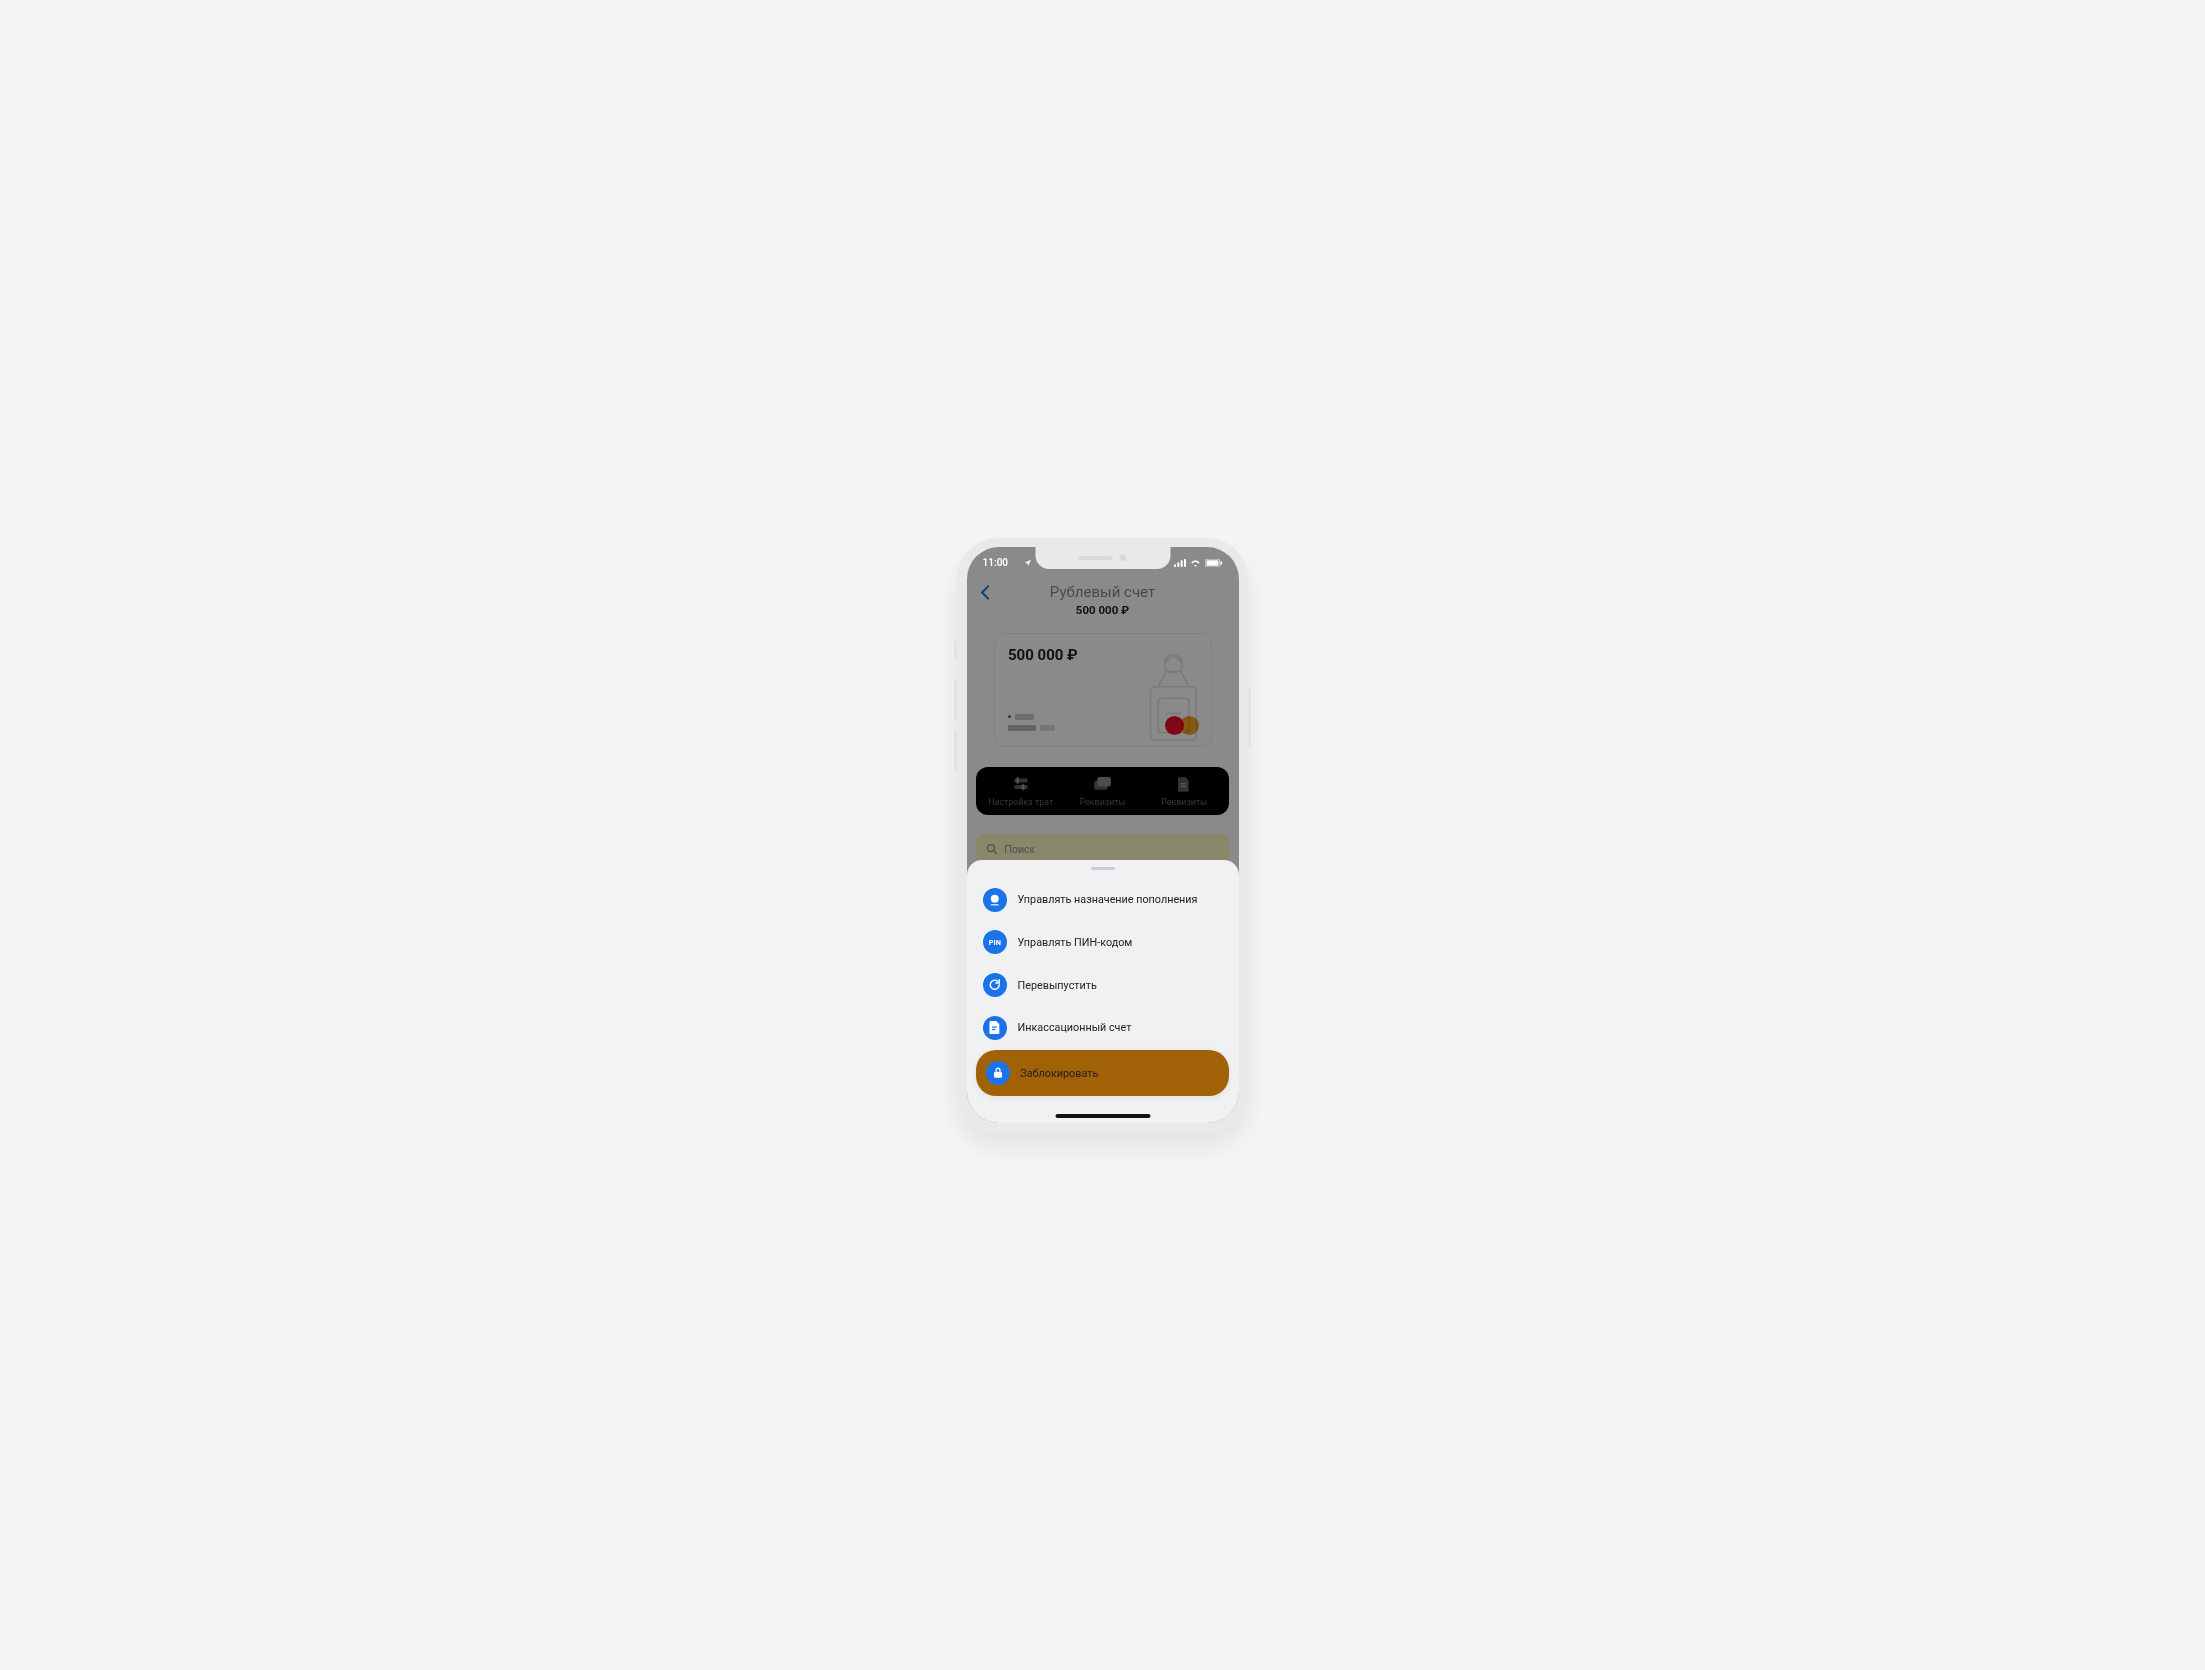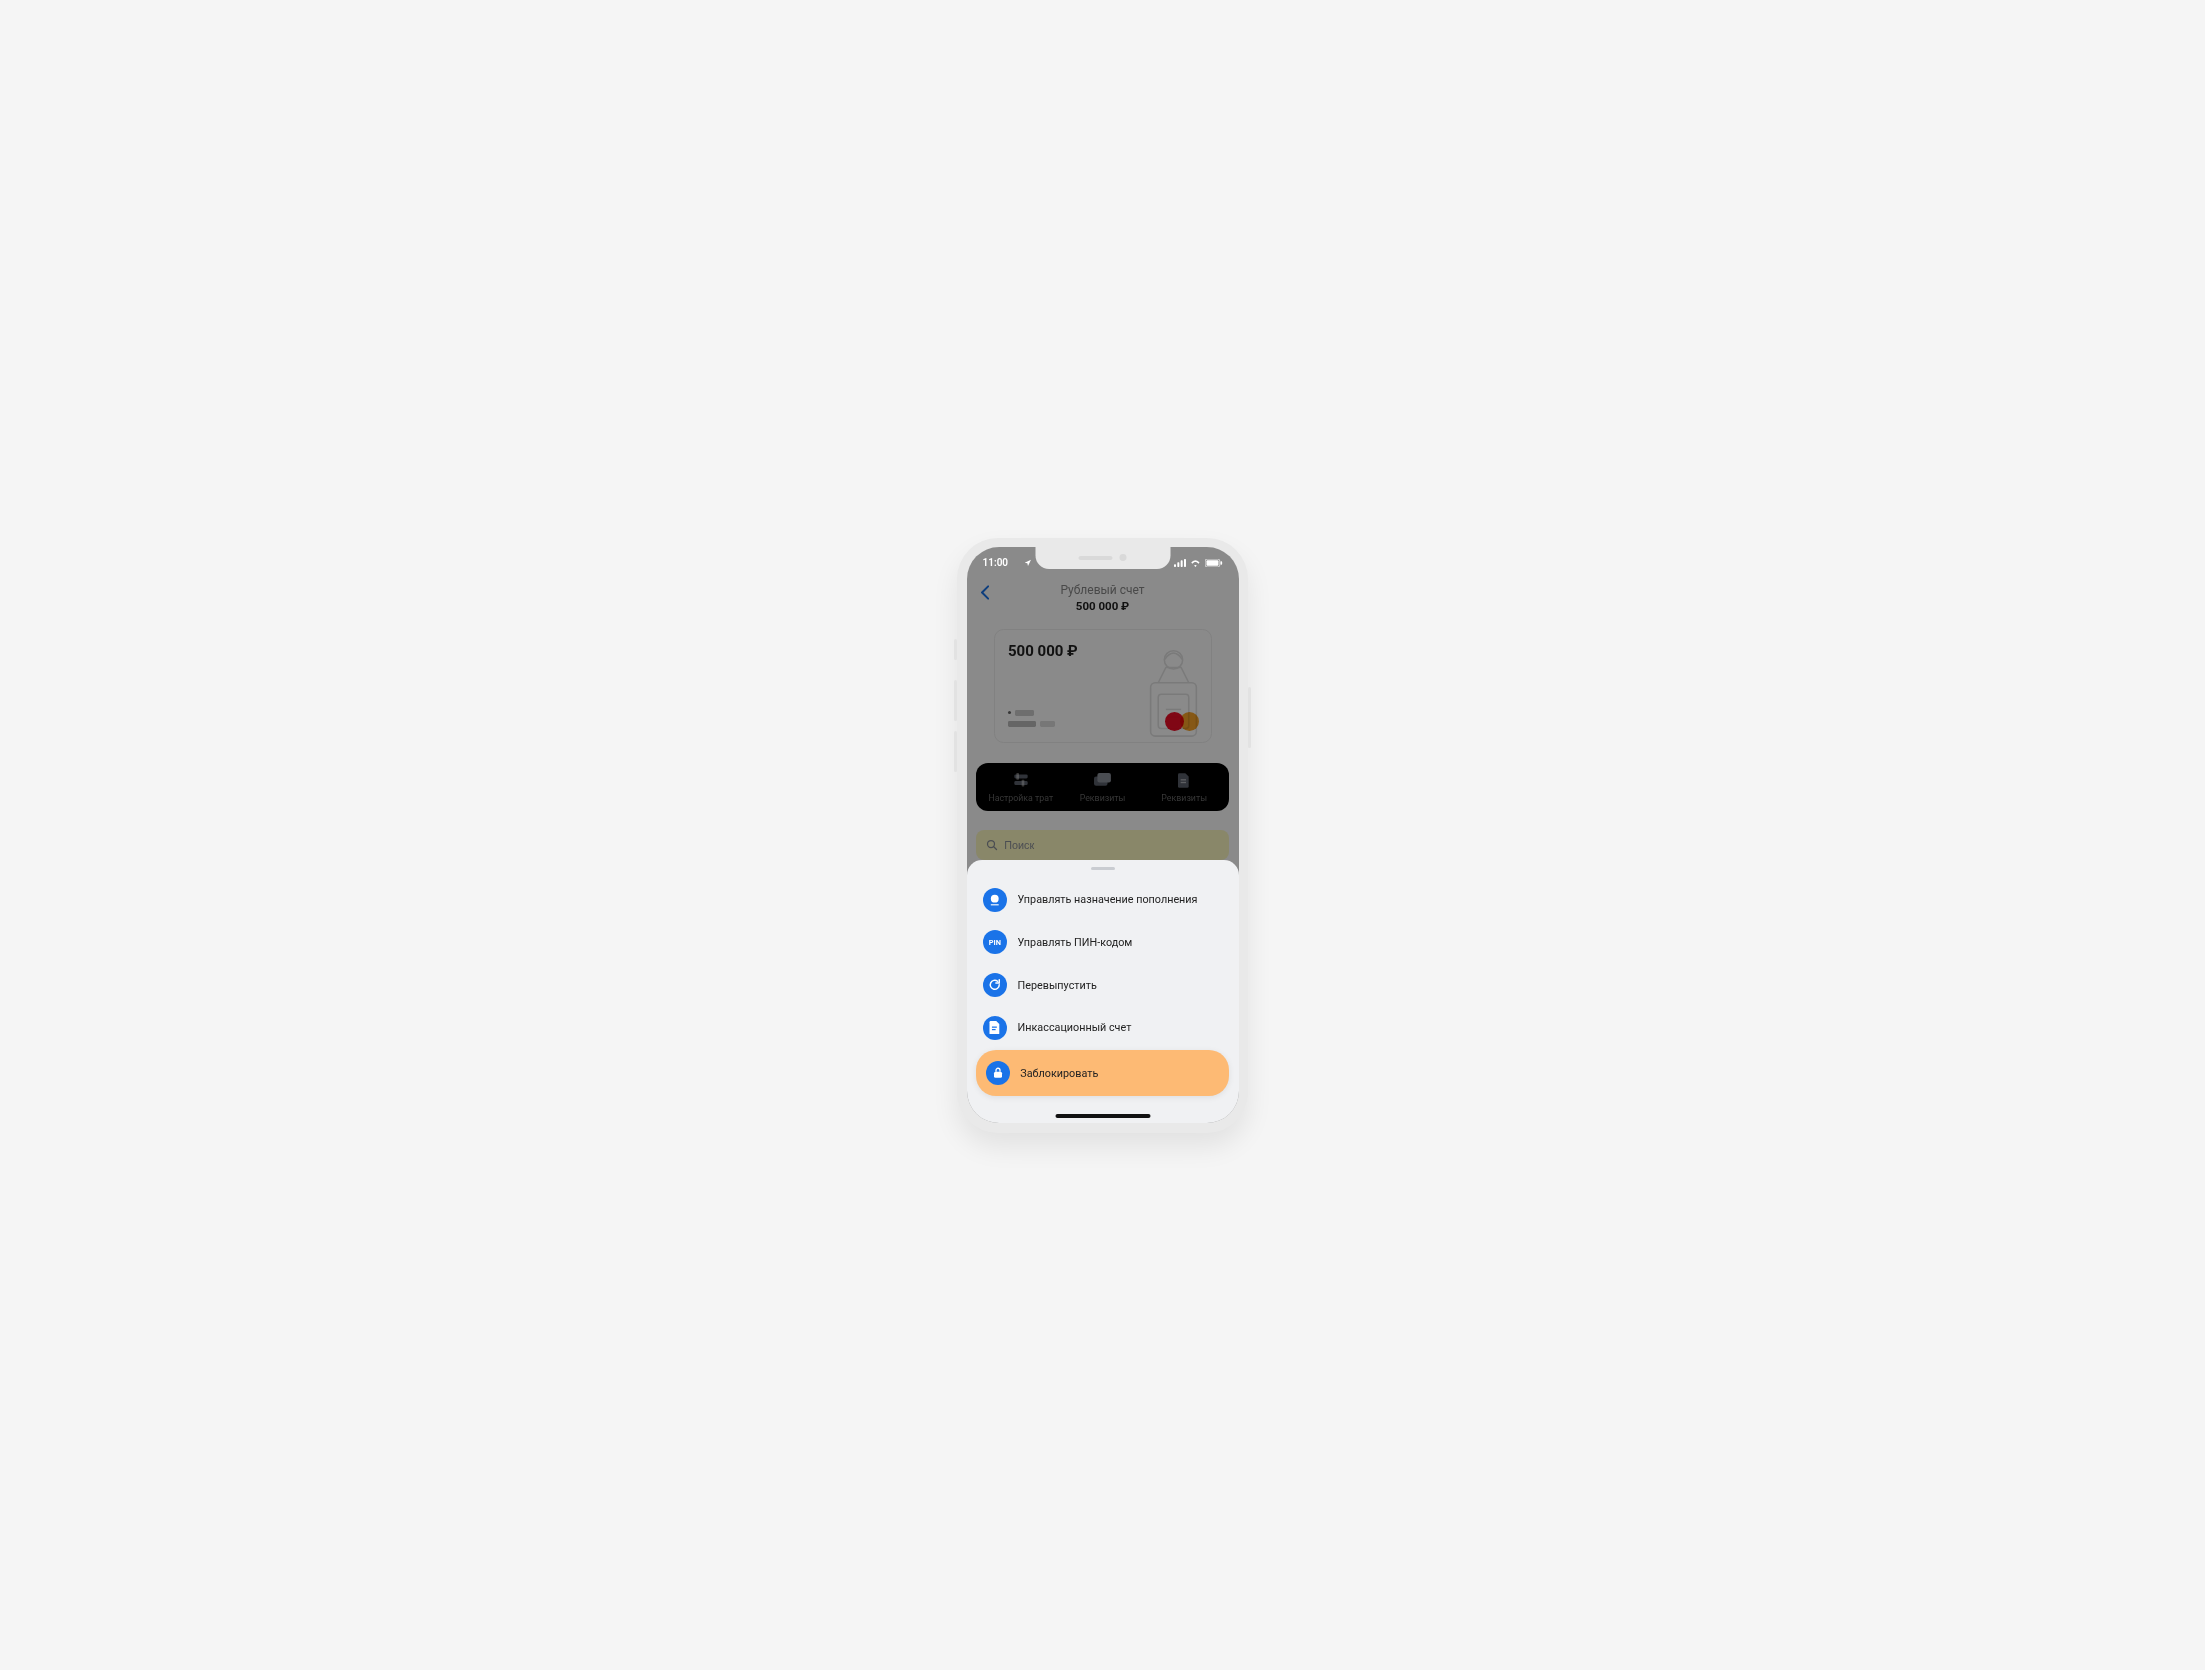--- a/index.html
+++ b/index.html
@@ -88,21 +88,21 @@
     position: relative;
     text-align: center;
     padding: 5.4px 0 9.5px;
   }
   .header .back {
     position: absolute; left: 8px; top: 4px;
     width: 20px; height: 20px;
     display:flex; align-items:center; justify-content:center;
     color: #1a73e8;
   }
-  .header .sub { font-size: 12px; color: #888; }
+  .header .sub { font-size: 15px; color: #888; }
   .header .bal { font-size: 11.5px; font-weight: 700; color: #222; margin-top:1.4px;}
 
   
   .card-wrap { padding: 6.8px 27px 0; }
   .card {
     background: #fff;
     border: 0.7px solid #eee;
     border-radius: 9.5px;
     height: 114px;
     position: relative;
@@ -178,21 +178,21 @@
   }
   .sheet-item .icn {
     width: 24px; height: 24px; border-radius: 50%;
     background: #1a73e8;
     display:flex; align-items:center; justify-content:center;
     color:#fff; flex:0 0 24px;
     font-size: 7.4px; font-weight:700;
   }
   .sheet-item .txt { font-size: 10.8px; color:#222; }
   .sheet-item.highlight {
-    background: #fdba74;
+    background: #a16207;
     box-shadow: 0 1.4px 6.8px rgba(0,0,0,0.08);
     padding: 10.8px 9.5px;
     z-index: 12;
     position: relative;
   }
 
   
   .home-ind {
     position:absolute; bottom:5.4px; left:50%; transform:translateX(-50%);
     width:95px; height:3.4px; border-radius:2px; background:#111;

